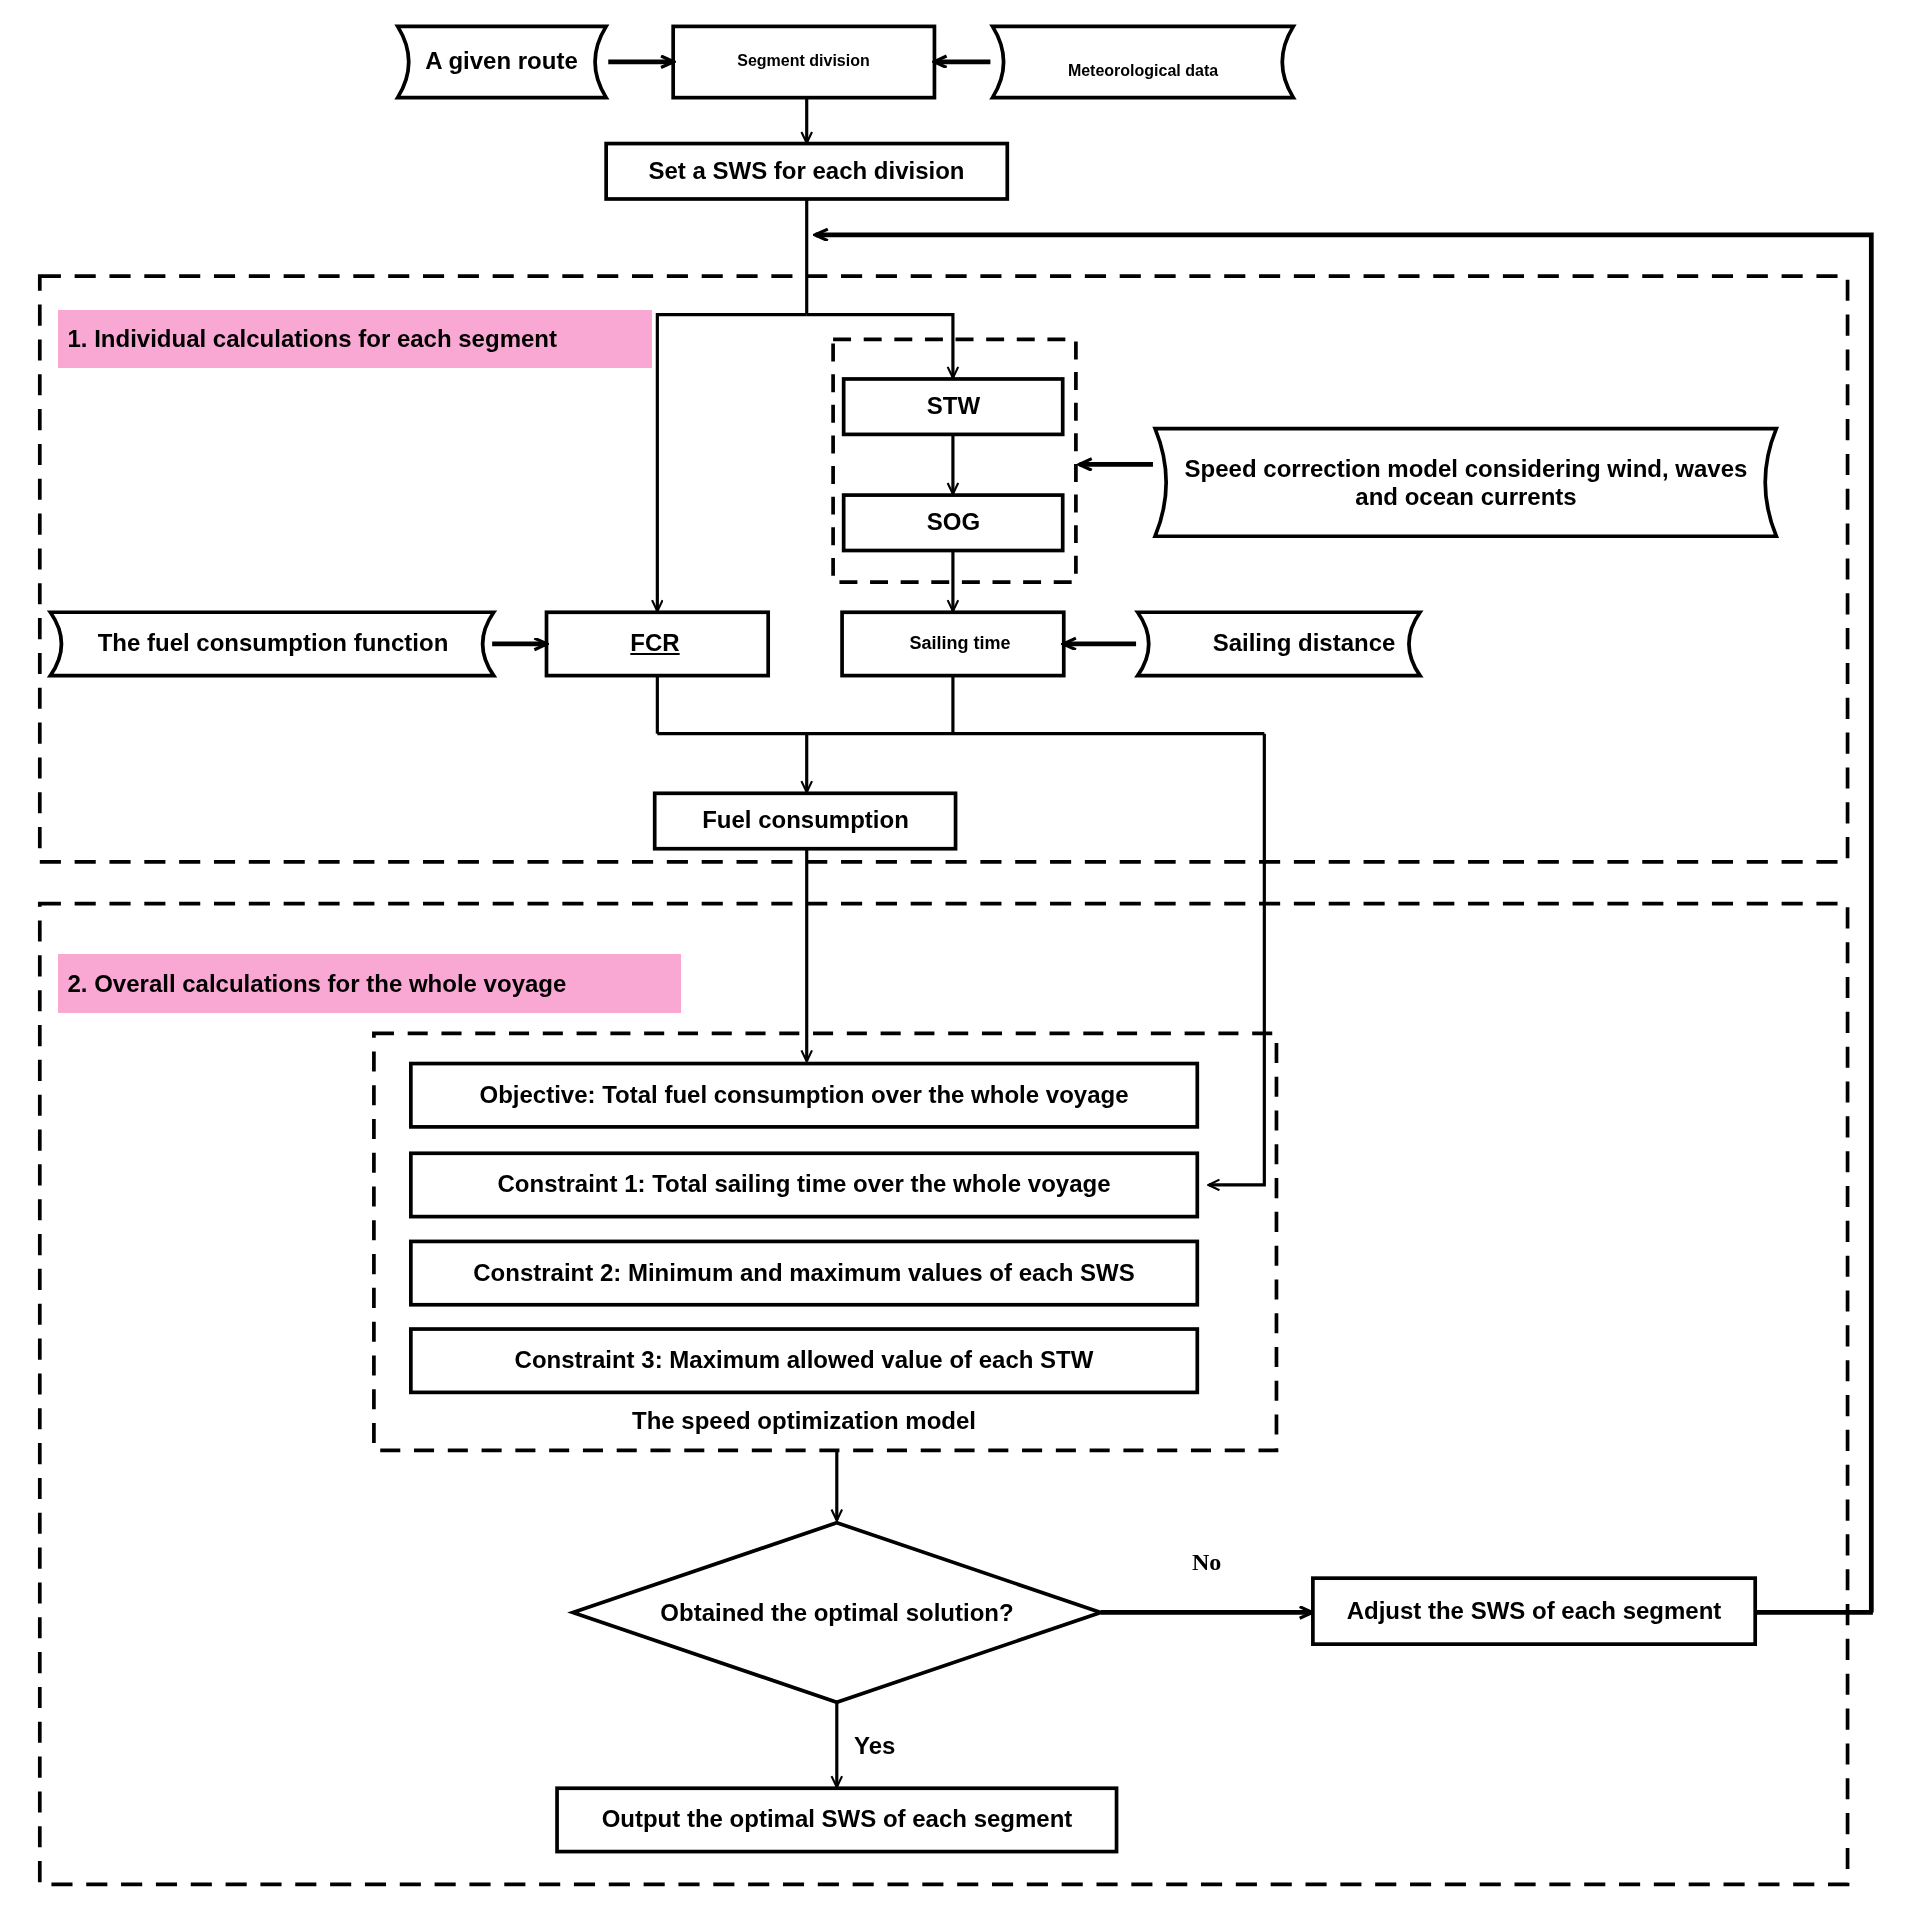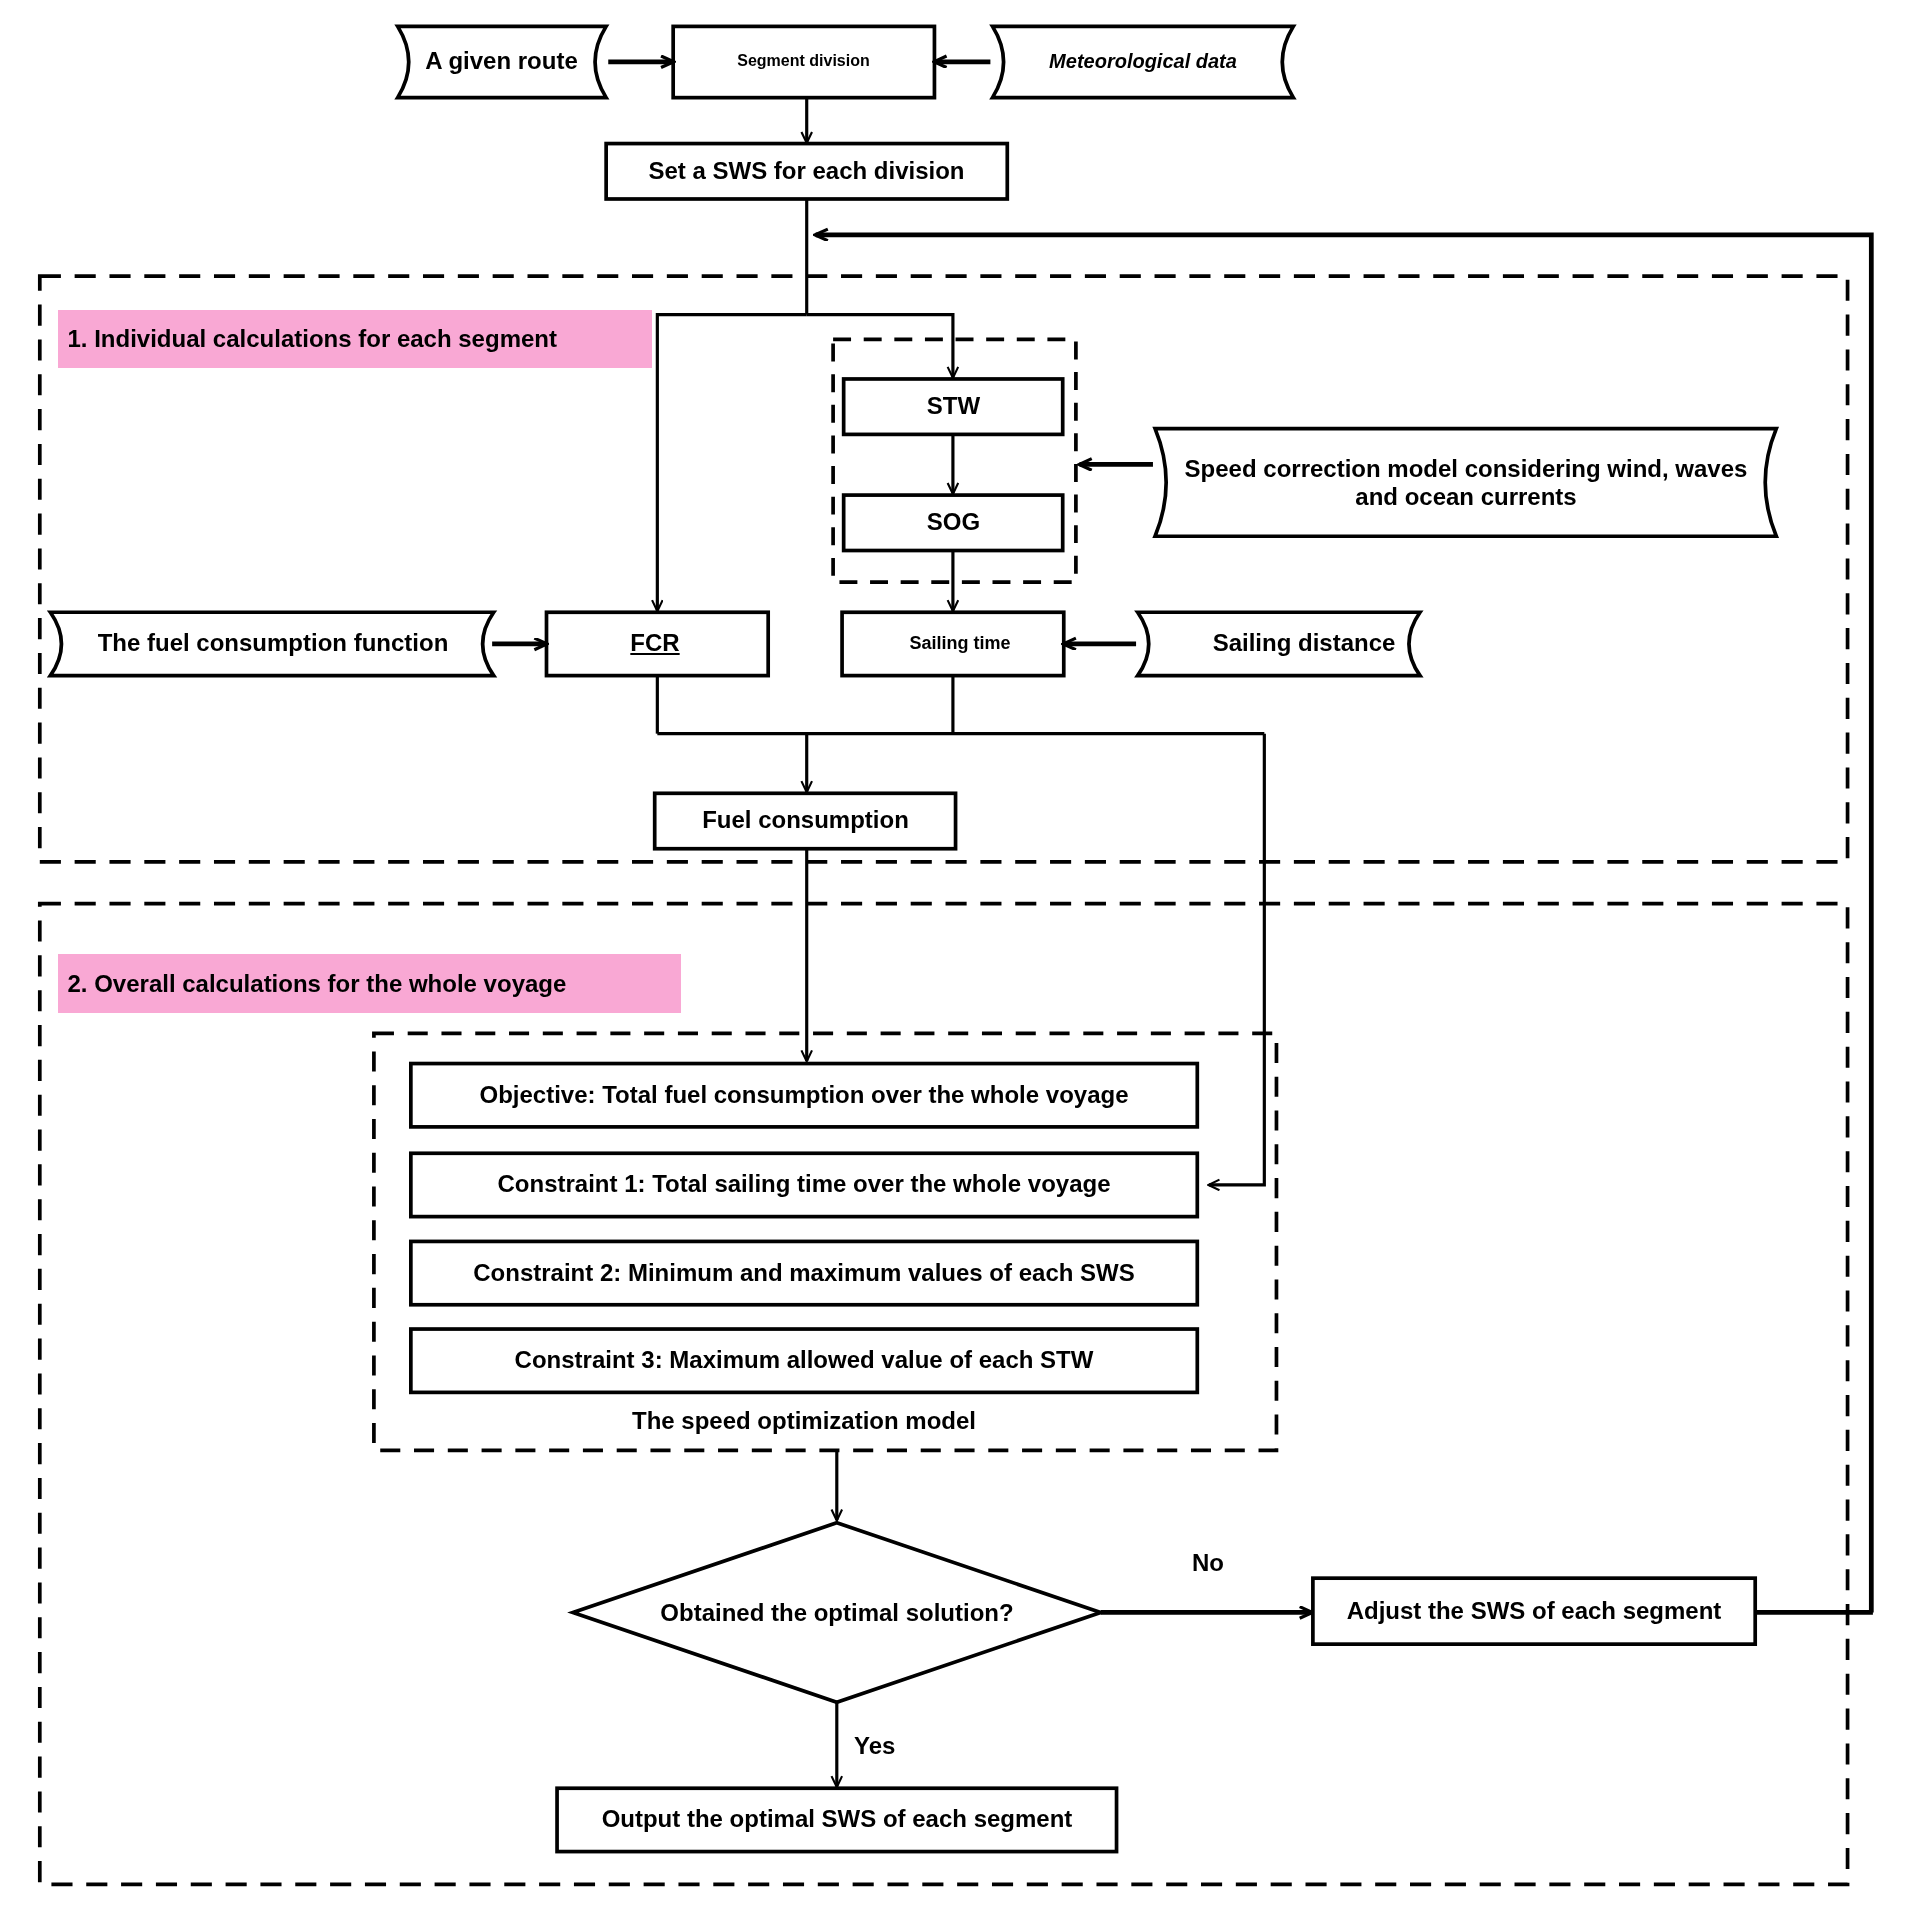--- a/index.html
+++ b/index.html
@@ -126,21 +126,21 @@
     </div>
 
   <div class="section-tag" style="left:58px;top:954px;width:604px;height:59px;font-size:24px;">
       <span>2. Overall calculations for the whole voyage</span>
     </div>
 
   <div class="node-label" style="left:401px;top:26px;width:201px;height:71px;font-size:24px;">A given route</div>
 
   <div class="node-label" style="left:673px;top:26px;width:261px;height:71px;font-size:16px;">Segment division</div>
 
-  <div class="node-label" style="left:998px;top:26px;width:290px;height:71px;font-size:20px;font-style:italic;">Meteorological data</div>
+  <div class="node-label" style="left:998px;top:36px;width:290px;height:71px;font-size:16px;">Meteorological data</div>
 
   <div class="node-label" style="left:606px;top:144px;width:401px;height:55px;font-size:24px;">Set a SWS for each division</div>
 
   <div class="node-label" style="left:844px;top:379px;width:219px;height:55px;font-size:24px;">STW</div>
 
   <div class="node-label" style="left:844px;top:495px;width:219px;height:55px;font-size:24px;">SOG</div>
 
   <div class="node-label" style="left:1169px;top:429px;width:594px;height:108px;font-size:24px;">Speed correction model considering wind, waves and ocean currents</div>
 
   <div class="node-label" style="left:59px;top:612px;width:428px;height:63px;font-size:24px;">The fuel consumption function</div>
@@ -162,18 +162,18 @@
   <div class="node-label" style="left:411px;top:1329px;width:786px;height:63px;font-size:24px;">Constraint 3: Maximum allowed value of each STW</div>
 
   <div class="node-label" style="left:589px;top:1584px;width:496px;height:58px;font-size:24px;">Obtained the optimal solution?</div>
 
   <div class="node-label" style="left:411px;top:1394px;width:786px;height:55px;font-size:24px;">The speed optimization model</div>
 
   <div class="node-label" style="left:1313px;top:1578px;width:442px;height:66px;font-size:24px;">Adjust the SWS of each segment</div>
 
   <div class="node-label" style="left:557px;top:1788px;width:560px;height:63px;font-size:24px;">Output the optimal SWS of each segment</div>
 
-  <div class="edge-label" style="left:1192px;top:1549px;font-size:24px;">No</div>
+  <div class="edge-label" style="left:1192px;top:1549px;font-size:24px;font-family:Liberation Serif, serif;">No</div>
 
   <div class="edge-label" style="left:854px;top:1716px;font-size:24px;margin-top:16px;">Yes</div>
 
 </div>
 
 
 </body></html>

